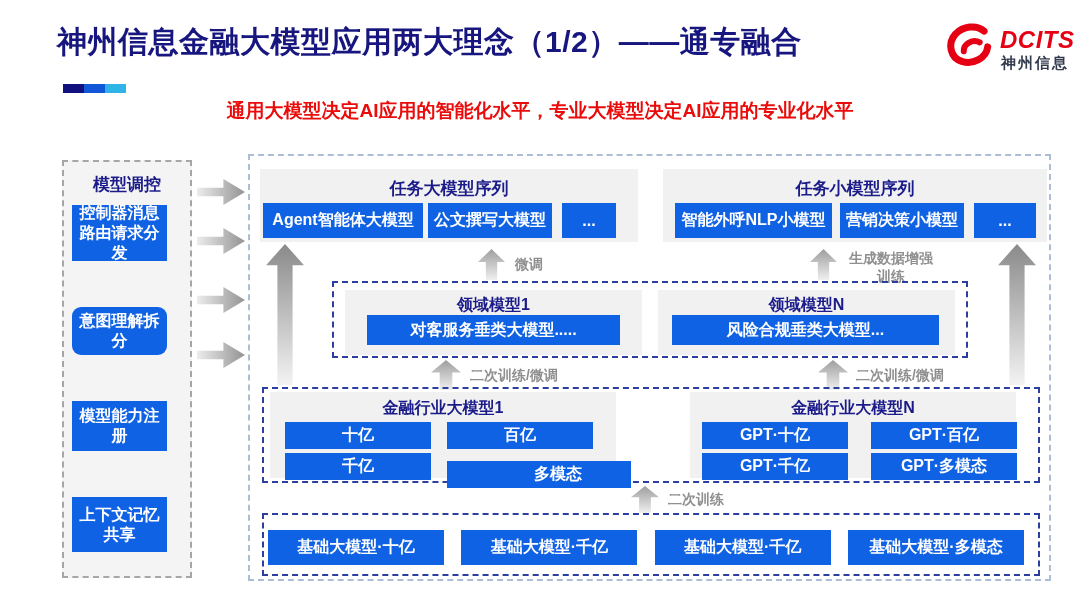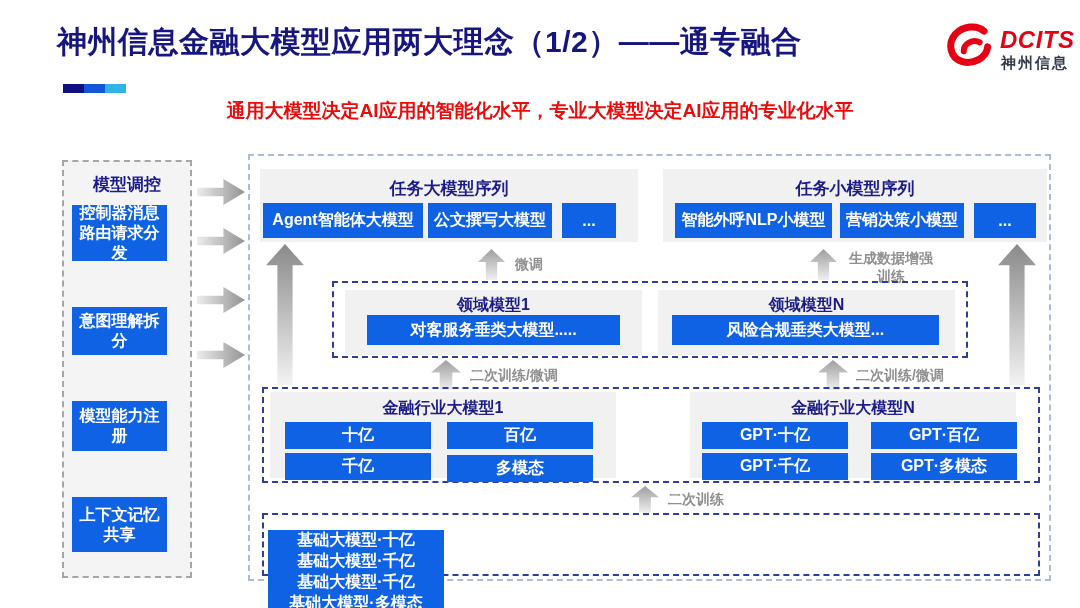--- a/index.html
+++ b/index.html
@@ -19,21 +19,21 @@
   .logo{left:942px;top:20px;width:130px;height:56px;}
   .logo-swirl{position:absolute;left:0;top:2px;}
   .logo-brand{position:absolute;left:58px;top:6px;font-size:24px;font-weight:bold;font-style:italic;color:#e60014;letter-spacing:0.5px;}
   .logo-cn{position:absolute;left:59px;top:34px;font-size:15px;font-weight:bold;color:#323a4d;letter-spacing:2px;}
 
   
   .sidebar{left:62px;top:160px;width:130px;height:418px;border:2px dashed #a6a6a6;background:#f4f4f4;}
   .sidebar-title{position:absolute;left:0;top:11px;width:100%;text-align:center;font-size:17px;font-weight:bold;color:#1b1b8a;}
   .side-chip{position:absolute;left:8px;width:95px;background:#0f62e3;color:#fff;font-weight:bold;font-size:16px;
              display:flex;align-items:center;justify-content:center;text-align:center;line-height:1.25;}
-  .sc1{top:43px;height:56px;} .sc2{top:145px;height:48px;} .sc3{top:239px;height:50px;} .sc4{top:335px;height:55px;}
+  .sc1{top:43px;height:56px;} .sc2{top:145px;height:48px;border-radius:9px;} .sc3{top:239px;height:50px;} .sc4{top:335px;height:55px;}
 
   
   .arrow-right{background:linear-gradient(to right,#ececec,#939393);
     clip-path:polygon(0 34%,55% 34%,55% 0,100% 50%,55% 100%,55% 66%,0 66%);}
   .ar{left:197px;width:48px;height:26px;}
   .ar1{top:179px;} .ar2{top:228px;} .ar3{top:287px;} .ar4{top:342px;}
   .arrow-up-sm{background:linear-gradient(to bottom,#9e9e9e,#efefef);
     clip-path:polygon(50% 0,100% 42%,71% 42%,71% 100%,29% 100%,29% 42%,0 42%);}
   .arrow-up-tall{background:linear-gradient(to bottom,#8a8a8a,#f3f3f3);
     clip-path:polygon(50% 0,100% 15%,70% 15%,70% 100%,30% 100%,0 15%,0 15%);
@@ -56,21 +56,21 @@
   .domain-box{top:290px;height:65px;width:297px;}
   .db-left{left:345px;} .db-right{left:658px;}
 
   .industry-dashed{left:262px;top:387px;width:778px;height:96px;border:2px dashed #2c3e9e;}
   .industry-box{top:392px;height:86px;}
   .ib-left{left:270px;width:346px;}
   .ib-right{left:690px;width:326px;text-decoration:underline;}
   .grid-chip{position:absolute;height:27px;width:146px;}
 
   .base-dashed{left:262px;top:513px;width:778px;height:63px;border:2px dashed #2c3e9e;}
-  .base-row{left:268px;top:530px;width:756px;height:35px;display:flex;justify-content:space-between;flex-direction:column;}
+  .base-row{left:268px;top:530px;width:756px;height:35px;display:flex;justify-content:space-between;}
   .base-row .chip{width:176px;height:35px;}
 </style>
 </head>
 <body>
 
 <div class="abs page-title">神州信息金融大模型应用两大理念（1/2）——通专融合</div>
 <div class="abs accent-bar">
   <span class="seg1"></span>
   <span class="seg2"></span>
   <span class="seg3"></span>
@@ -138,21 +138,21 @@
 <div class="abs flow-label" style="left:470px;top:367px;">二次训练/微调</div>
 <div class="abs arrow-up-sm" style="left:818px;top:360px;width:30px;height:30px;"></div>
 <div class="abs flow-label" style="left:856px;top:367px;">二次训练/微调</div>
 
 <div class="abs industry-dashed"></div>
 <div class="abs gray-box industry-box ib-left">
   <div class="panel-title" style="top:6px;font-size:16px;">金融行业大模型1</div>
   <div class="chip grid-chip" style="left:15px;top:30px;">十亿</div>
   <div class="chip grid-chip" style="left:177px;top:30px;">百亿</div>
   <div class="chip grid-chip" style="left:15px;top:61px;">千亿</div>
-  <div class="chip grid-chip" style="left:177px;top:63px;">多模态</div>
+  <div class="chip grid-chip" style="left:177px;top:69px;padding-left:38px;">多模态</div>
 </div>
 <div class="abs gray-box industry-box ib-right">
   <div class="panel-title" style="top:6px;font-size:16px;">金融行业大模型N</div>
   <div class="chip grid-chip" style="left:181px;top:30px;">GPT·百亿</div>
   <div class="chip grid-chip" style="left:12px;top:30px;">GPT·十亿</div>
   <div class="chip grid-chip" style="left:12px;top:61px;">GPT·千亿</div>
   <div class="chip grid-chip" style="left:181px;top:61px;">GPT·多模态</div>
 </div>
 
 <div class="abs arrow-up-sm" style="left:631px;top:486px;width:28px;height:27px;"></div>

